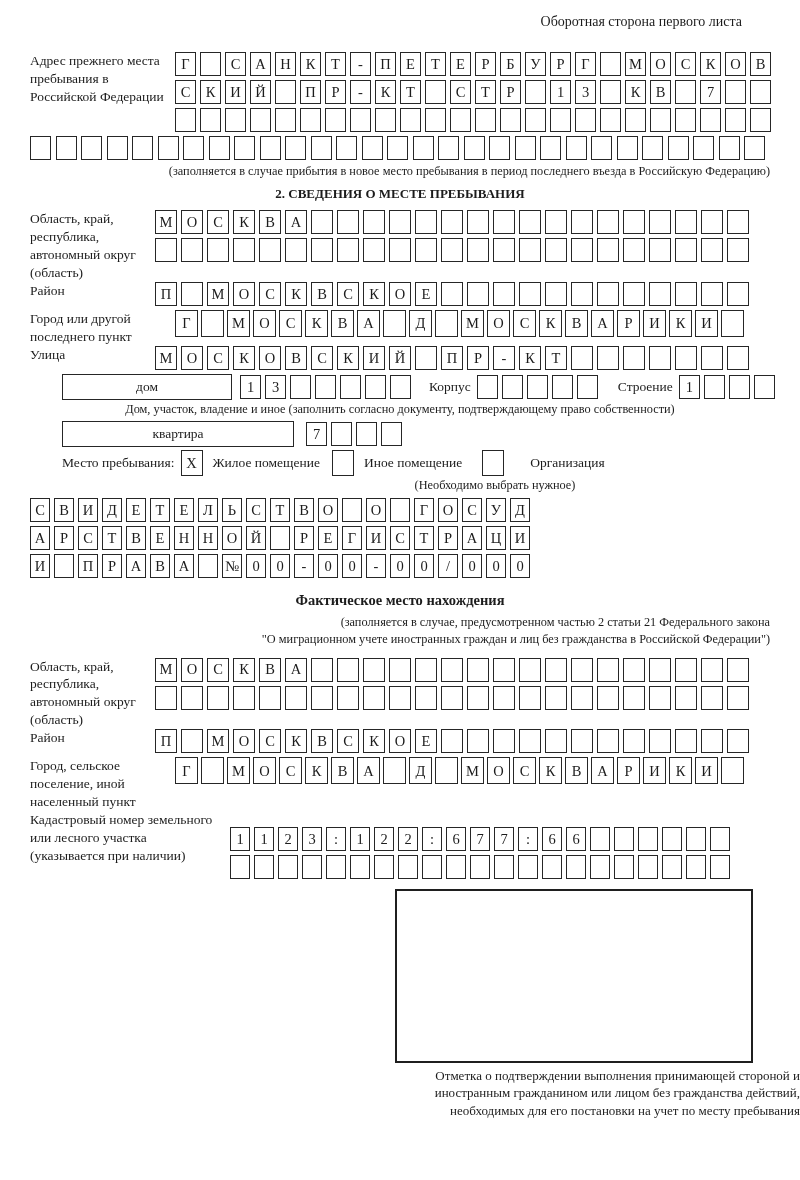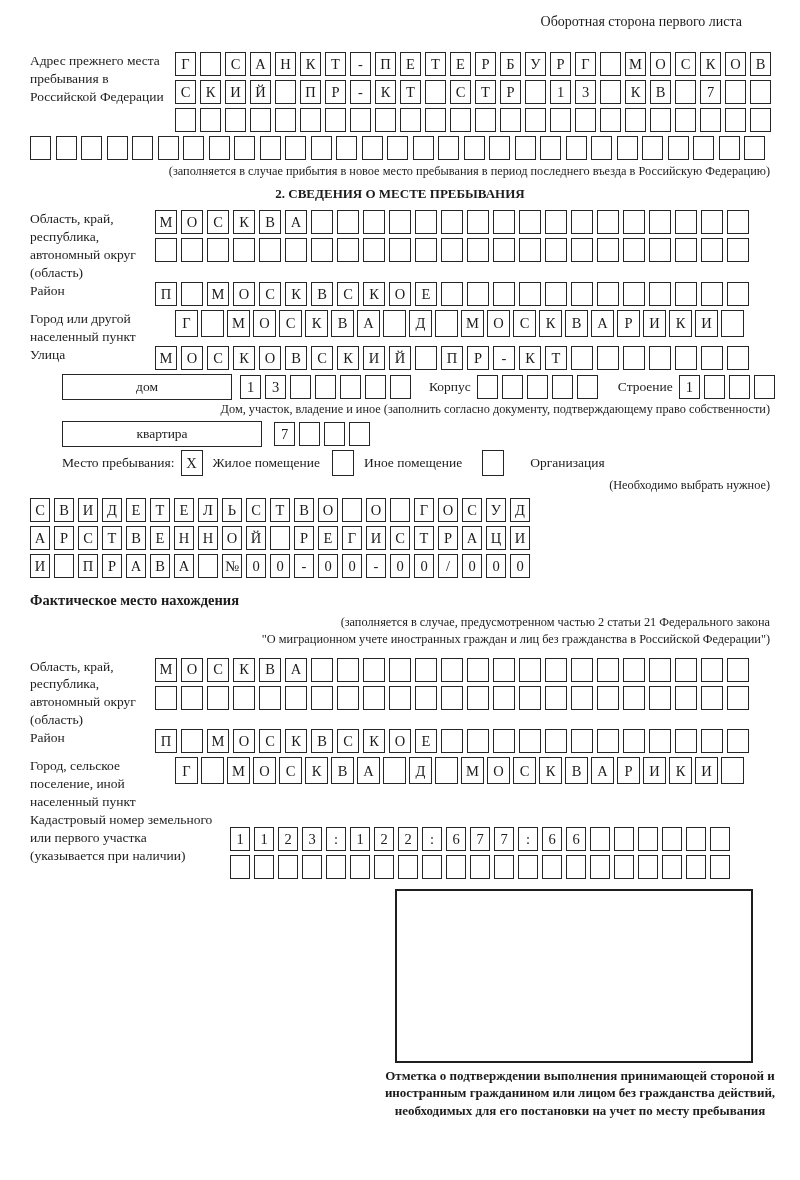--- a/index.html
+++ b/index.html
@@ -24,36 +24,36 @@
   .cells-22 .cell { width: 23px; height: 27px; margin-right: 3px; }
   .cells-21 .cell { width: 20px; margin-right: 4px; }
   .cells-29 .cell { width: 21px; margin-right: 4.5px; }
 
   .field { display: flex; align-items: flex-start; }
   .field-label { flex: none; font-size: 13.5px; line-height: 1.33; padding-right: 6px; font-family: Liberation Serif, serif; }
   .w145 { width: 145px; } .w125 { width: 125px; } .w218 { width: 218px; } .w200 { width: 200px; }
 
   .note { text-align: right; font-size: 12.3px; line-height: 1.25; margin: 1px 0 4px 0; }
   .sec-title { text-align: center; font-weight: bold; font-size: 13px; margin: 7px 0 8px 0; }
-  .sub-title { font-weight: bold; font-size: 14.5px; margin: 10px 0 6px 0; }
+  .sub-title { text-align: center; font-weight: bold; font-size: 14.5px; margin: 10px 0 6px 0; }
 
   .label-box {
     flex: none; border: 1.7px solid #262626; height: 26px;
     display: inline-flex; align-items: center; justify-content: center; font-size: 13.5px;
   }
   .inline-row { display: flex; align-items: center; margin-bottom: 2px; margin-left: 32px; }
   .inline-row .cells { margin-bottom: 0; }
   .inline-label { font-size: 13.5px; flex: none; }
 
   .chk { width: 22px; height: 26px; border: 1.7px solid #262626; flex: none;
          display: inline-flex; align-items: center; justify-content: center; font-size: 14.5px; }
 
   .mark-box { width: 358px; height: 174px; border: 2px solid #1f1f1f; margin-left: 365px; margin-top: 6px; }
-  .mark-caption { width: 440px; margin-left: 330px; text-align: center;
-                  font-size: 13px; line-height: 1.32; margin-top: 4px; font-weight: bold; } .mt10 { margin-top: 10px; }
+  .mark-caption { width: 440px; margin-left: 330px; text-align: right;
+                  font-size: 13px; line-height: 1.32; margin-top: 4px; } .mt10 { margin-top: 10px; }
   .rows { flex: 1 1 auto; }
 </style>
 </head>
 <body>
 
 <div class="page">
 
   <div class="header-note">Оборотная сторона первого листа</div>
 
   <div class="field" style="margin-top:22px">
@@ -255,21 +255,21 @@
           <span class="cell"></span>
           <span class="cell"></span>
           <span class="cell"></span>
           <span class="cell"></span>
           <span class="cell"></span>
         </div>
     </div>
   </div>
 
   <div class="field">
-    <div class="field-label w145">Город или другой населенный пункт</div>
+    <div class="field-label w145">Город или другой последнего пункт</div>
     <div class="rows">
       <div class="cells cells-22">
           <span class="cell">Г</span>
           <span class="cell"></span>
           <span class="cell">М</span>
           <span class="cell">О</span>
           <span class="cell">С</span>
           <span class="cell">К</span>
           <span class="cell">В</span>
           <span class="cell">А</span>
@@ -342,42 +342,42 @@
         <span class="cell"></span>
       </div>
     <div class="inline-label" style="margin-left:16px">Строение</div>
     <div class="cells" style="margin-left:6px">
         <span class="cell">1</span>
         <span class="cell"></span>
         <span class="cell"></span>
         <span class="cell"></span>
       </div>
   </div>
-  <div class="note" style="text-align:right">Дом, участок, владение и иное (заполнить согласно документу, подтверждающему право собственности)</div>
+  <div class="note" style="text-align:center">Дом, участок, владение и иное (заполнить согласно документу, подтверждающему право собственности)</div>
 
   <div class="inline-row">
-    <div class="label-box" style="width:200px">квартира</div>
+    <div class="label-box" style="width:232px">квартира</div>
     <div class="cells" style="margin-left:12px">
         <span class="cell">7</span>
         <span class="cell"></span>
         <span class="cell"></span>
         <span class="cell"></span>
       </div>
   </div>
 
   <div class="inline-row" style="margin-top:3px">
     <div class="inline-label">Место пребывания:</div>
     <div class="chk" style="margin-left:6px">X</div>
     <div class="inline-label" style="margin-left:10px">Жилое помещение</div>
     <div class="chk" style="margin-left:12px"></div>
     <div class="inline-label" style="margin-left:10px">Иное помещение</div>
     <div class="chk" style="margin-left:20px"></div>
     <div class="inline-label" style="margin-left:26px">Организация</div>
   </div>
-  <div class="note" style="text-align:right; padding-left:190px">(Необходимо выбрать нужное)</div>
+  <div class="note" style="text-align:center; padding-left:190px">(Необходимо выбрать нужное)</div>
 
   <div class="field" style="margin-top:4px">
     <div class="rows">
       <div class="cells cells-21">
           <span class="cell">С</span>
           <span class="cell">В</span>
           <span class="cell">И</span>
           <span class="cell">Д</span>
           <span class="cell">Е</span>
           <span class="cell">Т</span>
@@ -561,21 +561,21 @@
           <span class="cell">Р</span>
           <span class="cell">И</span>
           <span class="cell">К</span>
           <span class="cell">И</span>
           <span class="cell"></span>
         </div>
     </div>
   </div>
 
   <div class="field">
-    <div class="field-label w200">Кадастровый номер земельного или первого участка (указывается при наличии)</div>
+    <div class="field-label w200">Кадастровый номер земельного или лесного участка (указывается при наличии)</div>
     <div class="rows" style="padding-top:16px">
       <div class="cells cells-21">
           <span class="cell">1</span>
           <span class="cell">1</span>
           <span class="cell">2</span>
           <span class="cell">3</span>
           <span class="cell">:</span>
           <span class="cell">1</span>
           <span class="cell">2</span>
           <span class="cell">2</span>

